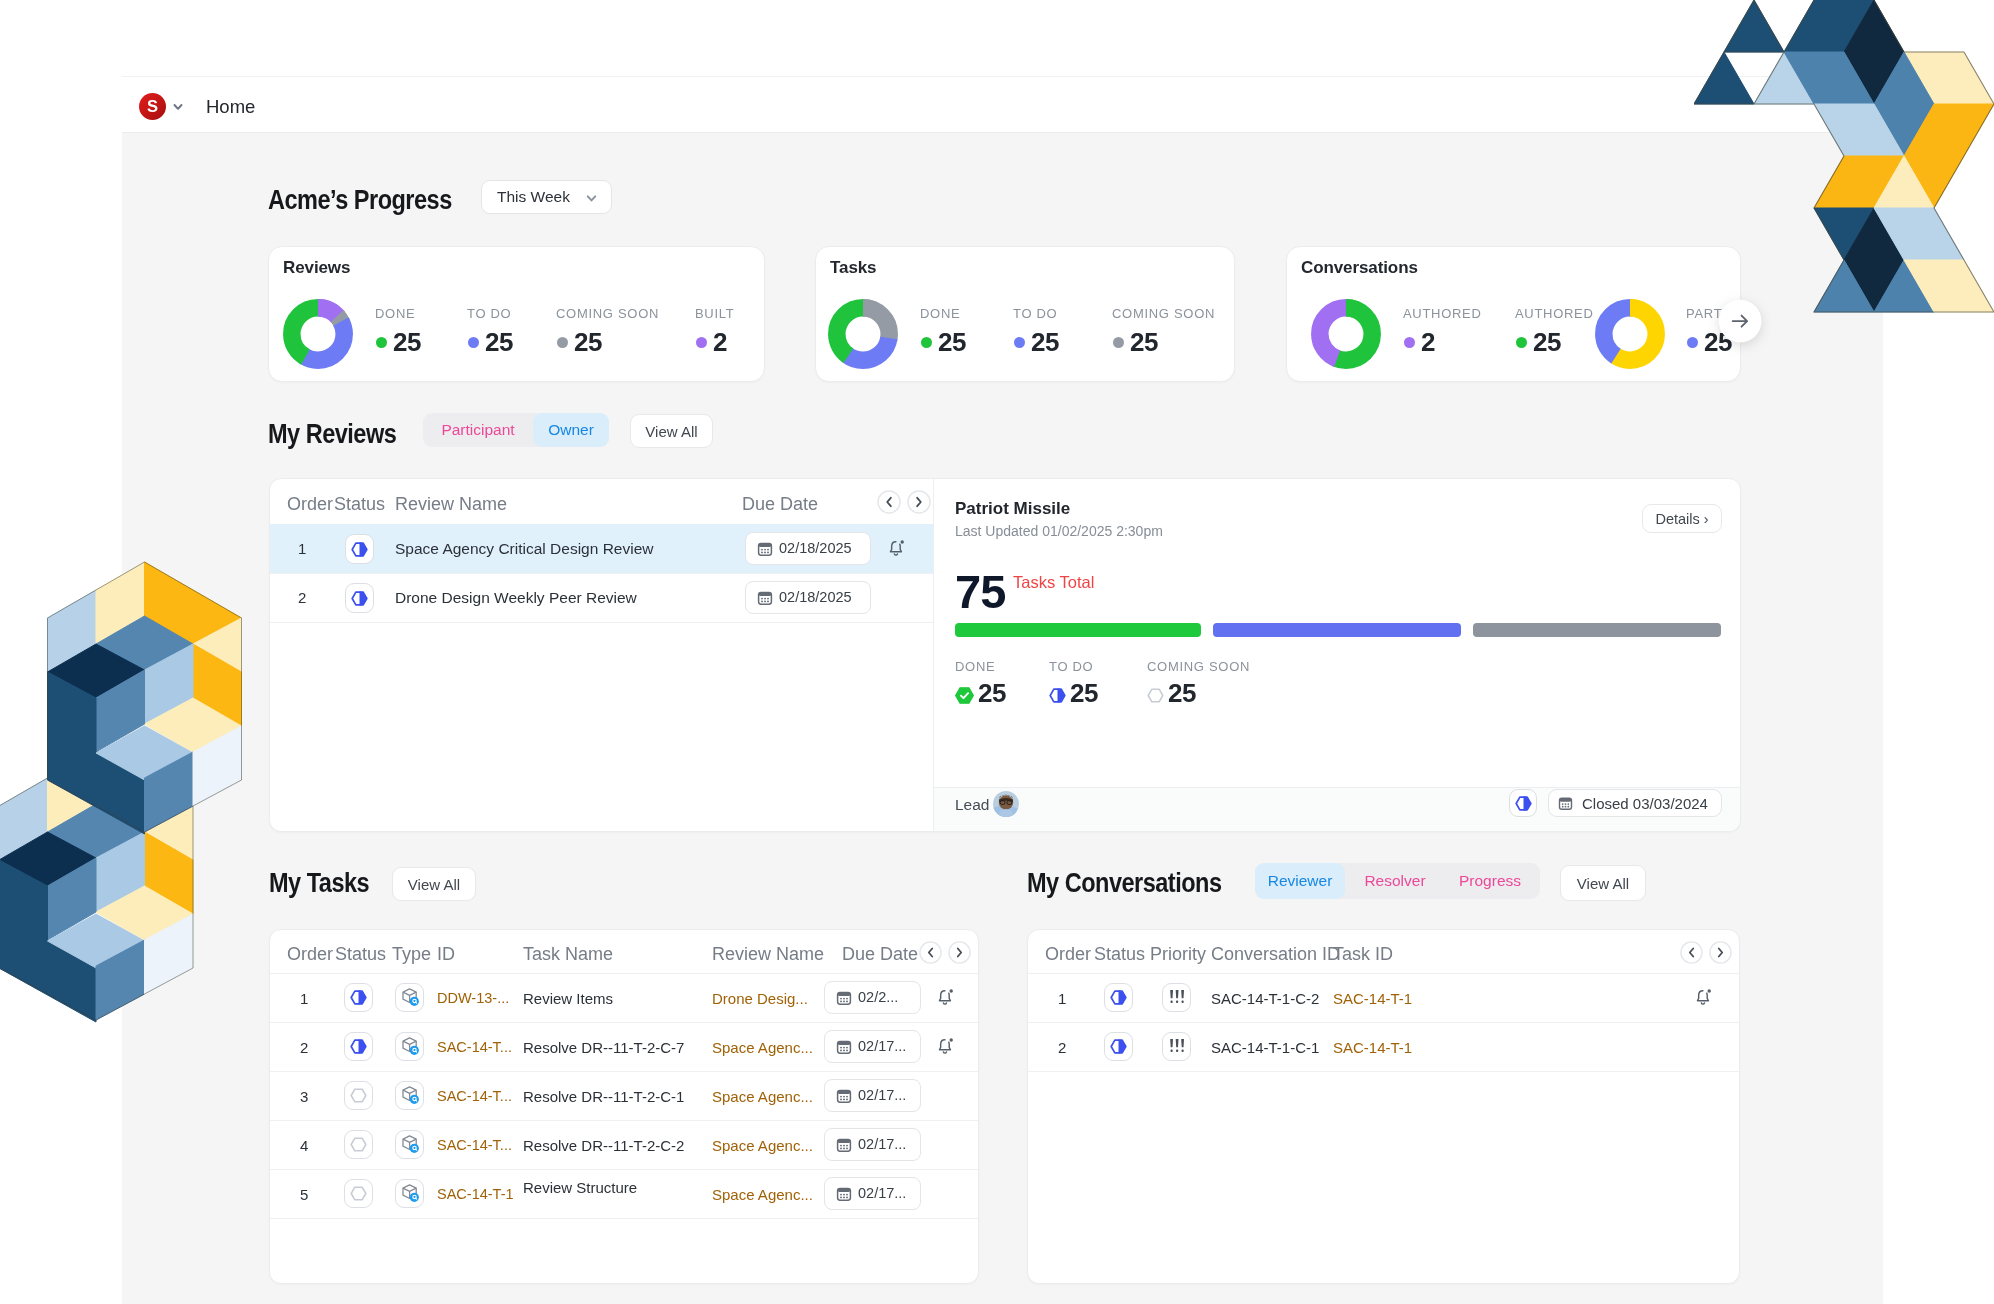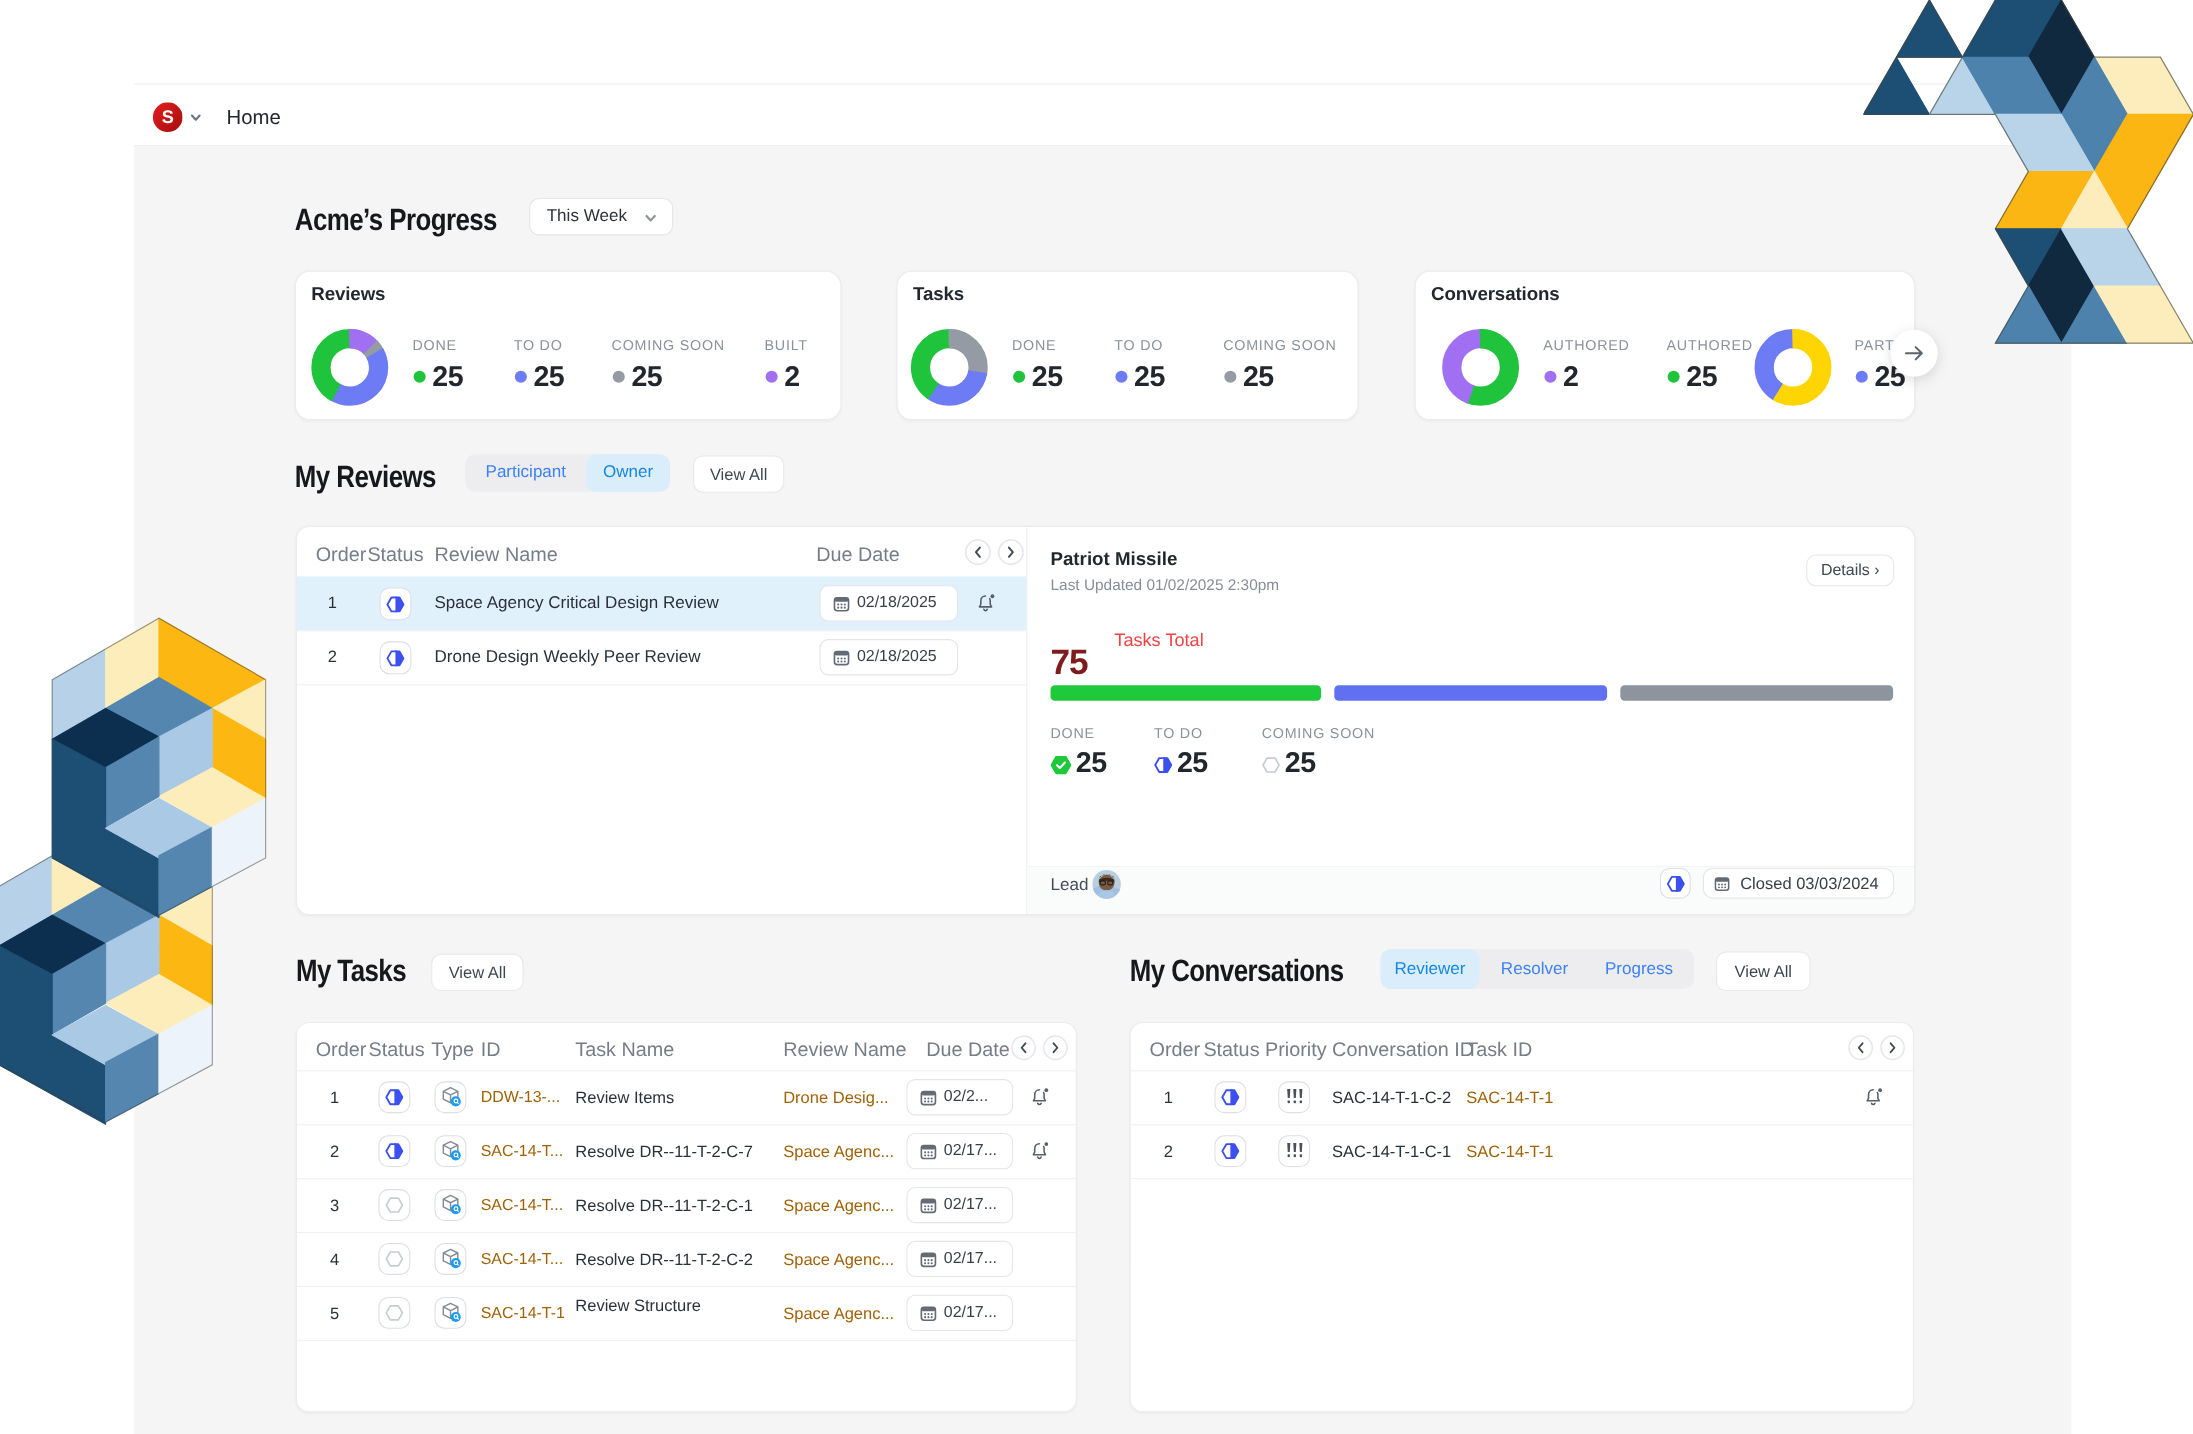--- a/index.html
+++ b/index.html
@@ -8,21 +8,21 @@
 .topbar{position:absolute;left:122px;top:76px;width:1761px;height:57px;background:#fff;border-bottom:1px solid #ebeced;border-top:1px solid #f1f1f2}
 .h1{font-size:28px;font-weight:700;color:#16181b;letter-spacing:-.6px;transform:scaleX(.84);transform-origin:0 0;white-space:nowrap}
 .cardtitle{font-size:17px;font-weight:700;color:#23282e;letter-spacing:-.1px}
 .card{position:absolute;background:#fff;border:1px solid #ececee;border-radius:14px;box-shadow:0 1px 2px rgba(20,30,50,.03)}
 .statlabel{font-size:13px;font-weight:500;color:#8b929b;letter-spacing:.7px}
 .statnum{font-size:26px;font-weight:700;color:#22272e;letter-spacing:-.5px}
 .dot{position:absolute;width:11px;height:11px;border-radius:50%}
 .btn{position:absolute;background:#fff;border:1px solid #e6e8ea;border-radius:9px;color:#40474f;font-size:15px;font-weight:500;display:flex;align-items:center;justify-content:center}
 .seg{position:absolute;background:#ededef;border-radius:9px}
 .pill{position:absolute;background:#d9edfb;border-radius:9px;color:#1787e2;font-size:15.5px;font-weight:500;display:flex;align-items:center;justify-content:center}
-.segtext{position:absolute;color:#3b82f6;font-size:15.5px;font-weight:500;display:flex;align-items:center;justify-content:center}
+.segtext{position:absolute;color:#ec4899;font-size:15.5px;font-weight:500;display:flex;align-items:center;justify-content:center}
 .th{position:absolute;font-size:18px;color:#767d87;font-weight:500}
 .td{position:absolute;font-size:15px;color:#2b3138}
 .tdg{position:absolute;font-size:15px;color:#a16207}
 .chipbox{background:#fff;border:1px solid #dcdfe4}
 .datechip{height:33px;background:#fff;border:1px solid #e3e5e9;border-radius:8px}
 .dctext{font-size:14.5px;color:#394047}
 .rowline{position:absolute;height:1px;background:#eef0f2}
 </style></head><body>
 
 <div class="app"></div>
@@ -175,21 +175,21 @@
       <circle cx="5" cy="11.4" r="0.95"></circle>
       <circle cx="8" cy="11.4" r="0.95"></circle>
       <circle cx="11" cy="11.4" r="0.95"></circle>
     </g>
   </svg>
 <div class="abs dctext" style="left:779px;top:589px">02/18/2025</div>
 <div class="rowline" style="left:270px;top:622px;width:663px"></div>
 <div class="abs" style="left:955px;top:499px;font-size:17px;font-weight:700;color:#22272e">Patriot Missile</div>
 <div class="abs" style="left:955px;top:523px;font-size:14px;color:#878e97">Last Updated 01/02/2025 2:30pm</div>
 <div class="btn" style="left:1642px;top:504px;width:80px;height:29px;font-size:14.5px">Details&nbsp;›</div>
-<div class="abs" style="left:955px;top:584px;font-size:32px;font-weight:700;color:#7f1d1d;letter-spacing:-1px">75</div>
+<div class="abs" style="left:955px;top:564px;font-size:47px;font-weight:700;color:#0f172a;letter-spacing:-1px">75</div>
 <div class="abs" style="left:1013px;top:573px;font-size:16.5px;font-weight:500;color:#ef4444">Tasks Total</div>
 <div class="abs" style="left:955px;top:623px;width:246px;height:14px;border-radius:4px;background:#1fc93c"></div>
 <div class="abs" style="left:1213px;top:623px;width:248px;height:14px;border-radius:4px;background:#6170f1"></div>
 <div class="abs" style="left:1473px;top:623px;width:248px;height:14px;border-radius:4px;background:#8d949e"></div>
 <div class="abs statlabel" style="left:955px;top:659px">DONE</div>
 <div class="abs statlabel" style="left:1049px;top:659px">TO DO</div>
 <div class="abs statlabel" style="left:1147px;top:659px">COMING SOON</div>
 <svg class="abs" style="left:955px;top:686px" width="19" height="19" viewBox="0 0 20 20">
     <path d="M0.70,10.00 L5.35,1.95 L14.65,1.95 L19.30,10.00 L14.65,18.05 L5.35,18.05 Z" fill="#1ec83b" stroke="#1ec83b" stroke-width="1.4" stroke-linejoin="round"></path>
     <path d="M6.2,10.2 L8.9,12.8 L13.8,7.6" fill="none" stroke="#fff" stroke-width="2" stroke-linecap="round" stroke-linejoin="round"></path>

